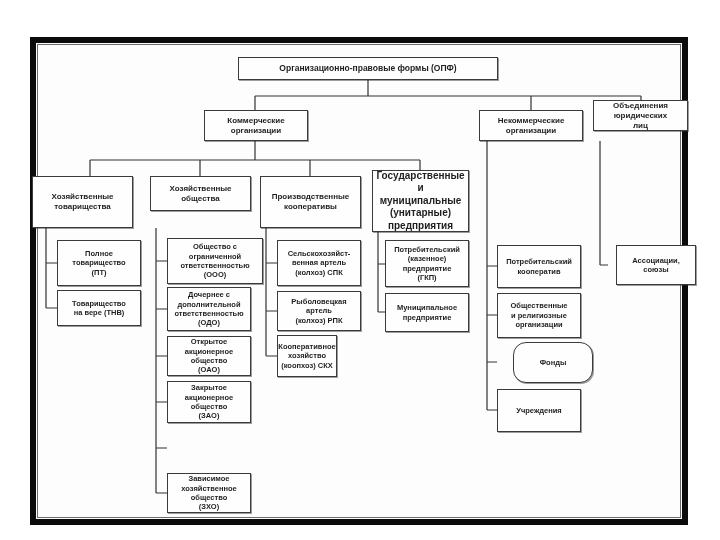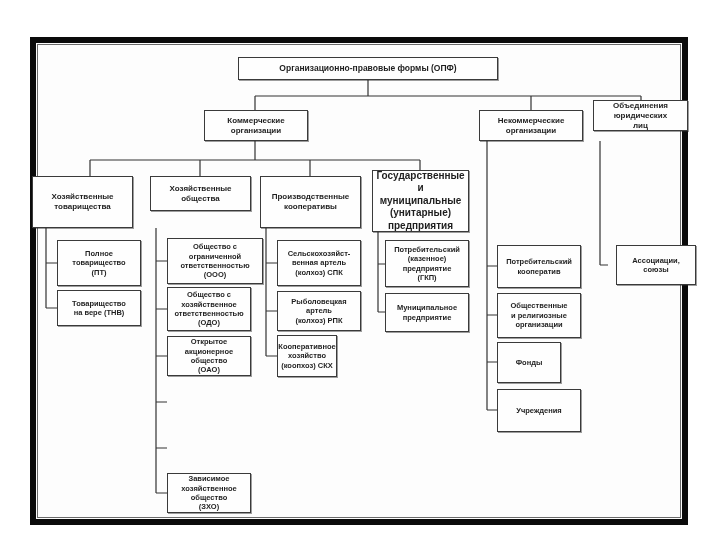--- a/index.html
+++ b/index.html
@@ -82,31 +82,32 @@
 
   <div class="node fs-l3" style="left:32px;top:176px;width:101px;height:52px;">Хозяйственные товарищества</div>
   <div class="node fs-l3" style="left:150px;top:176px;width:101px;height:35px;">Хозяйственные общества</div>
   <div class="node fs-l3" style="left:260px;top:176px;width:101px;height:52px;">Производственные кооперативы</div>
   <div class="node fs-sm" style="left:372px;top:170px;width:97px;height:62px;">Государственные и муниципальные (унитарные) предприятия</div>
 
   <div class="node fs-leaf" style="left:57px;top:240px;width:84px;height:46px;">Полное товарищество (ПТ)</div>
   <div class="node fs-leaf" style="left:57px;top:290px;width:84px;height:36px;">Товарищество на вере (ТНВ)</div>
 
   <div class="node fs-leaf" style="left:167px;top:238px;width:96px;height:46px;">Общество с ограниченной ответственностью (ООО)</div>
-  <div class="node fs-leaf" style="left:167px;top:287px;width:84px;height:44px;">Общество с хозяйственное ответственностью (ОДО)</div>
+  <div class="node fs-leaf" style="left:167px;top:287px;width:84px;height:44px;">Дочернее с дополнительной ответственностью (ОДО)</div>
   <div class="node fs-leaf" style="left:167px;top:336px;width:84px;height:40px;">Открытое акционерное общество (ОАО)</div>
+  <div class="node fs-leaf" style="left:167px;top:381px;width:84px;height:42px;">Закрытое акционерное общество (ЗАО)</div>
   <div class="node fs-leaf" style="left:167px;top:473px;width:84px;height:40px;">Зависимое хозяйственное общество (ЗХО)</div>
 
   <div class="node fs-leaf" style="left:277px;top:240px;width:84px;height:46px;">Сельскохозяйст- венная артель (колхоз) СПК</div>
   <div class="node fs-leaf" style="left:277px;top:291px;width:84px;height:40px;">Рыболовецкая артель (колхоз) РПК</div>
   <div class="node fs-leaf" style="left:277px;top:335px;width:60px;height:42px;">Кооперативное хозяйство (коопхоз) СКХ</div>
 
   <div class="node fs-leaf" style="left:385px;top:240px;width:84px;height:47px;">Потребительский (казенное) предприятие (ГКП)</div>
   <div class="node fs-leaf" style="left:385px;top:293px;width:84px;height:39px;">Муниципальное предприятие</div>
 
   <div class="node fs-leaf" style="left:497px;top:245px;width:84px;height:43px;">Потребительский кооператив</div>
   <div class="node fs-leaf" style="left:497px;top:293px;width:84px;height:45px;">Общественные и религиозные организации</div>
-  <div class="node fs-leaf" style="left:497px;top:342px;width:64px;height:41px;">Фонды</div>
+  <div class="node fs-leaf" style="left:513px;top:342px;width:80px;height:41px;border-radius:13px;">Фонды</div>
   <div class="node fs-leaf" style="left:497px;top:389px;width:84px;height:43px;">Учреждения</div>
 
   <div class="node fs-leaf" style="left:608px;top:245px;width:80px;height:40px;margin-left:8px;">Ассоциации, союзы</div>
 
 </div>
 
 </body></html>

